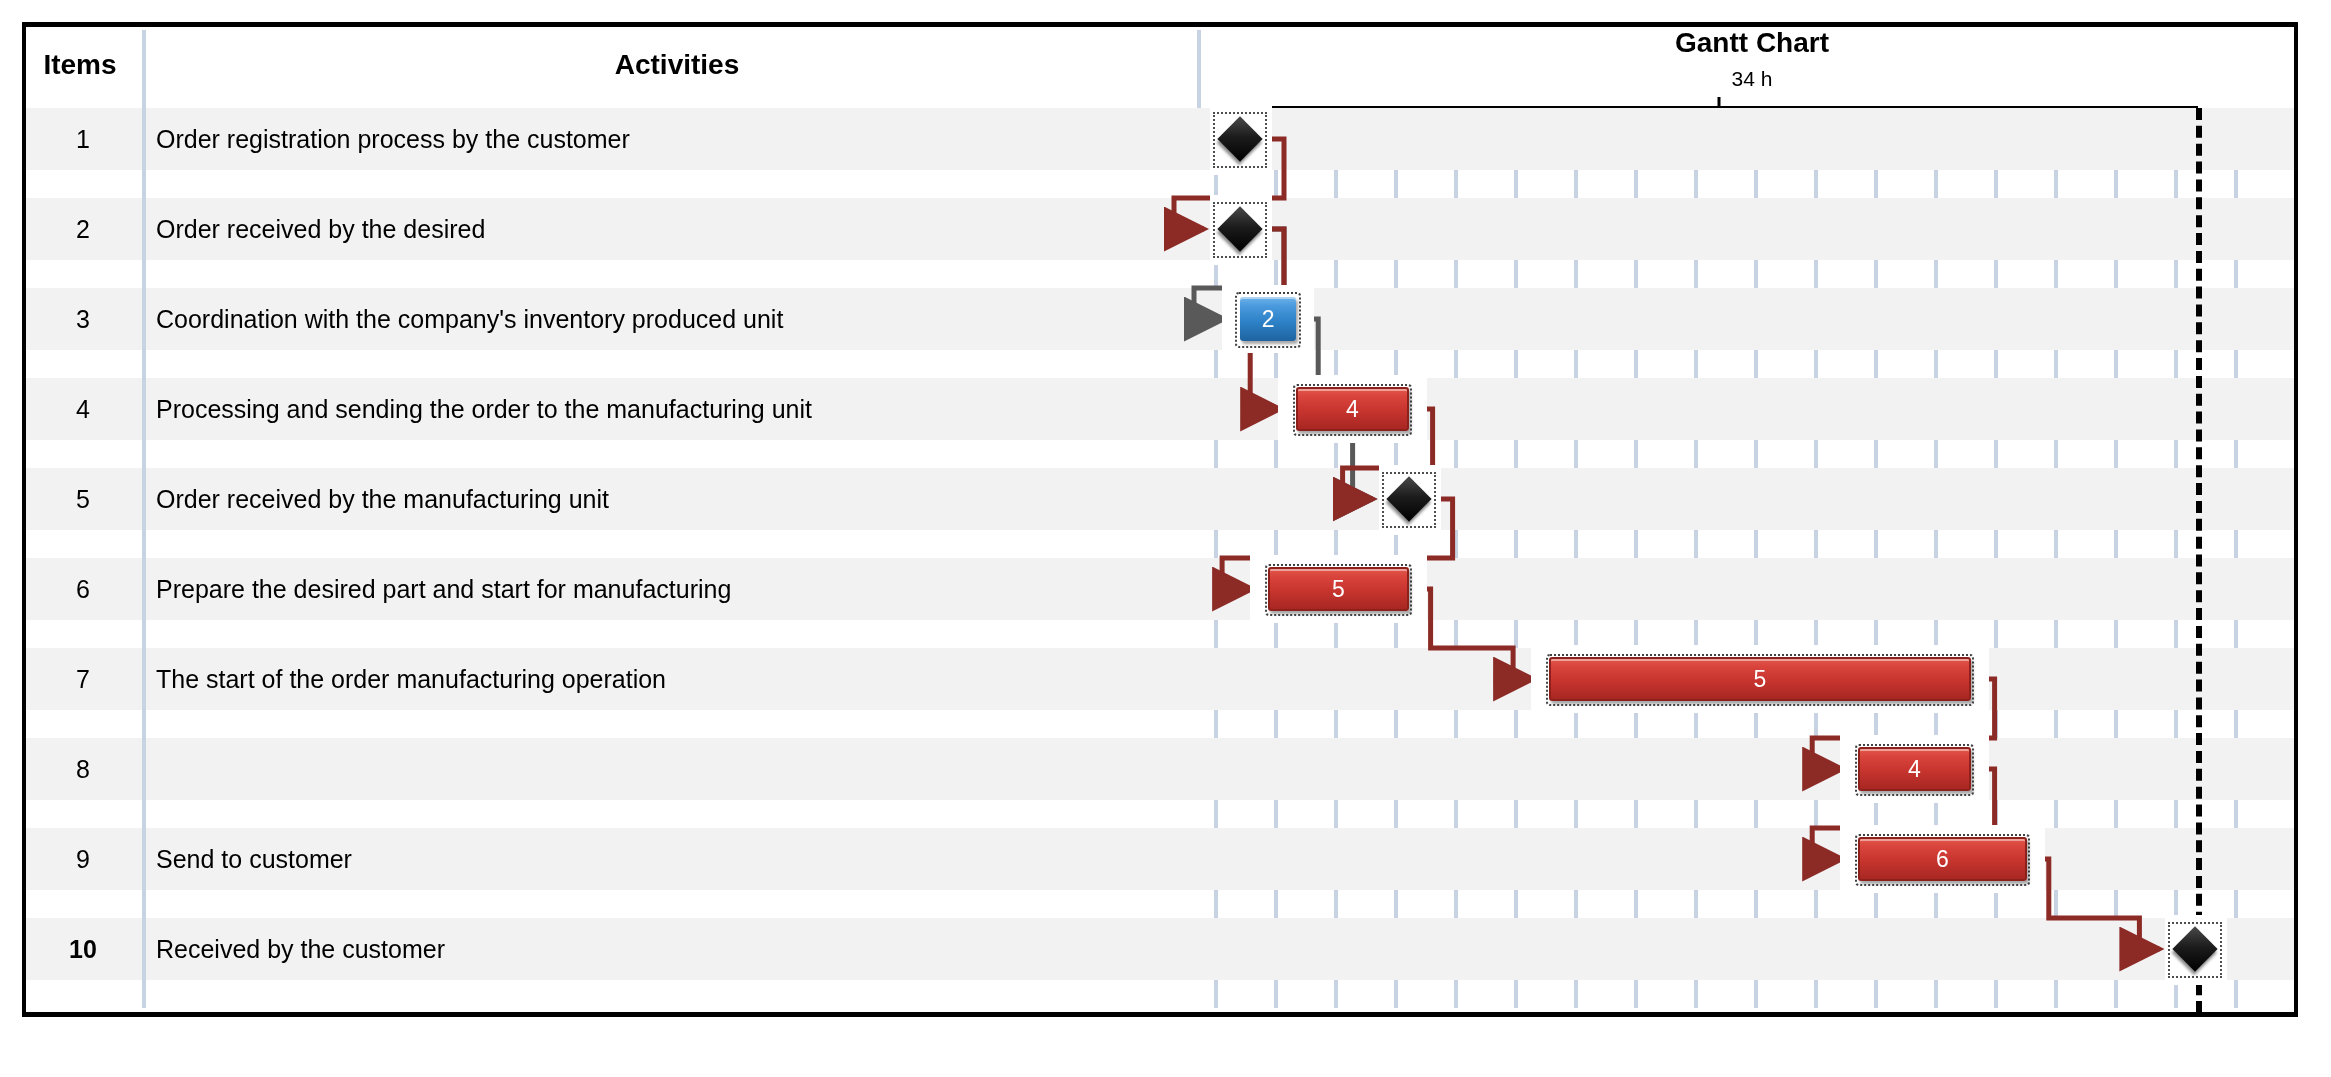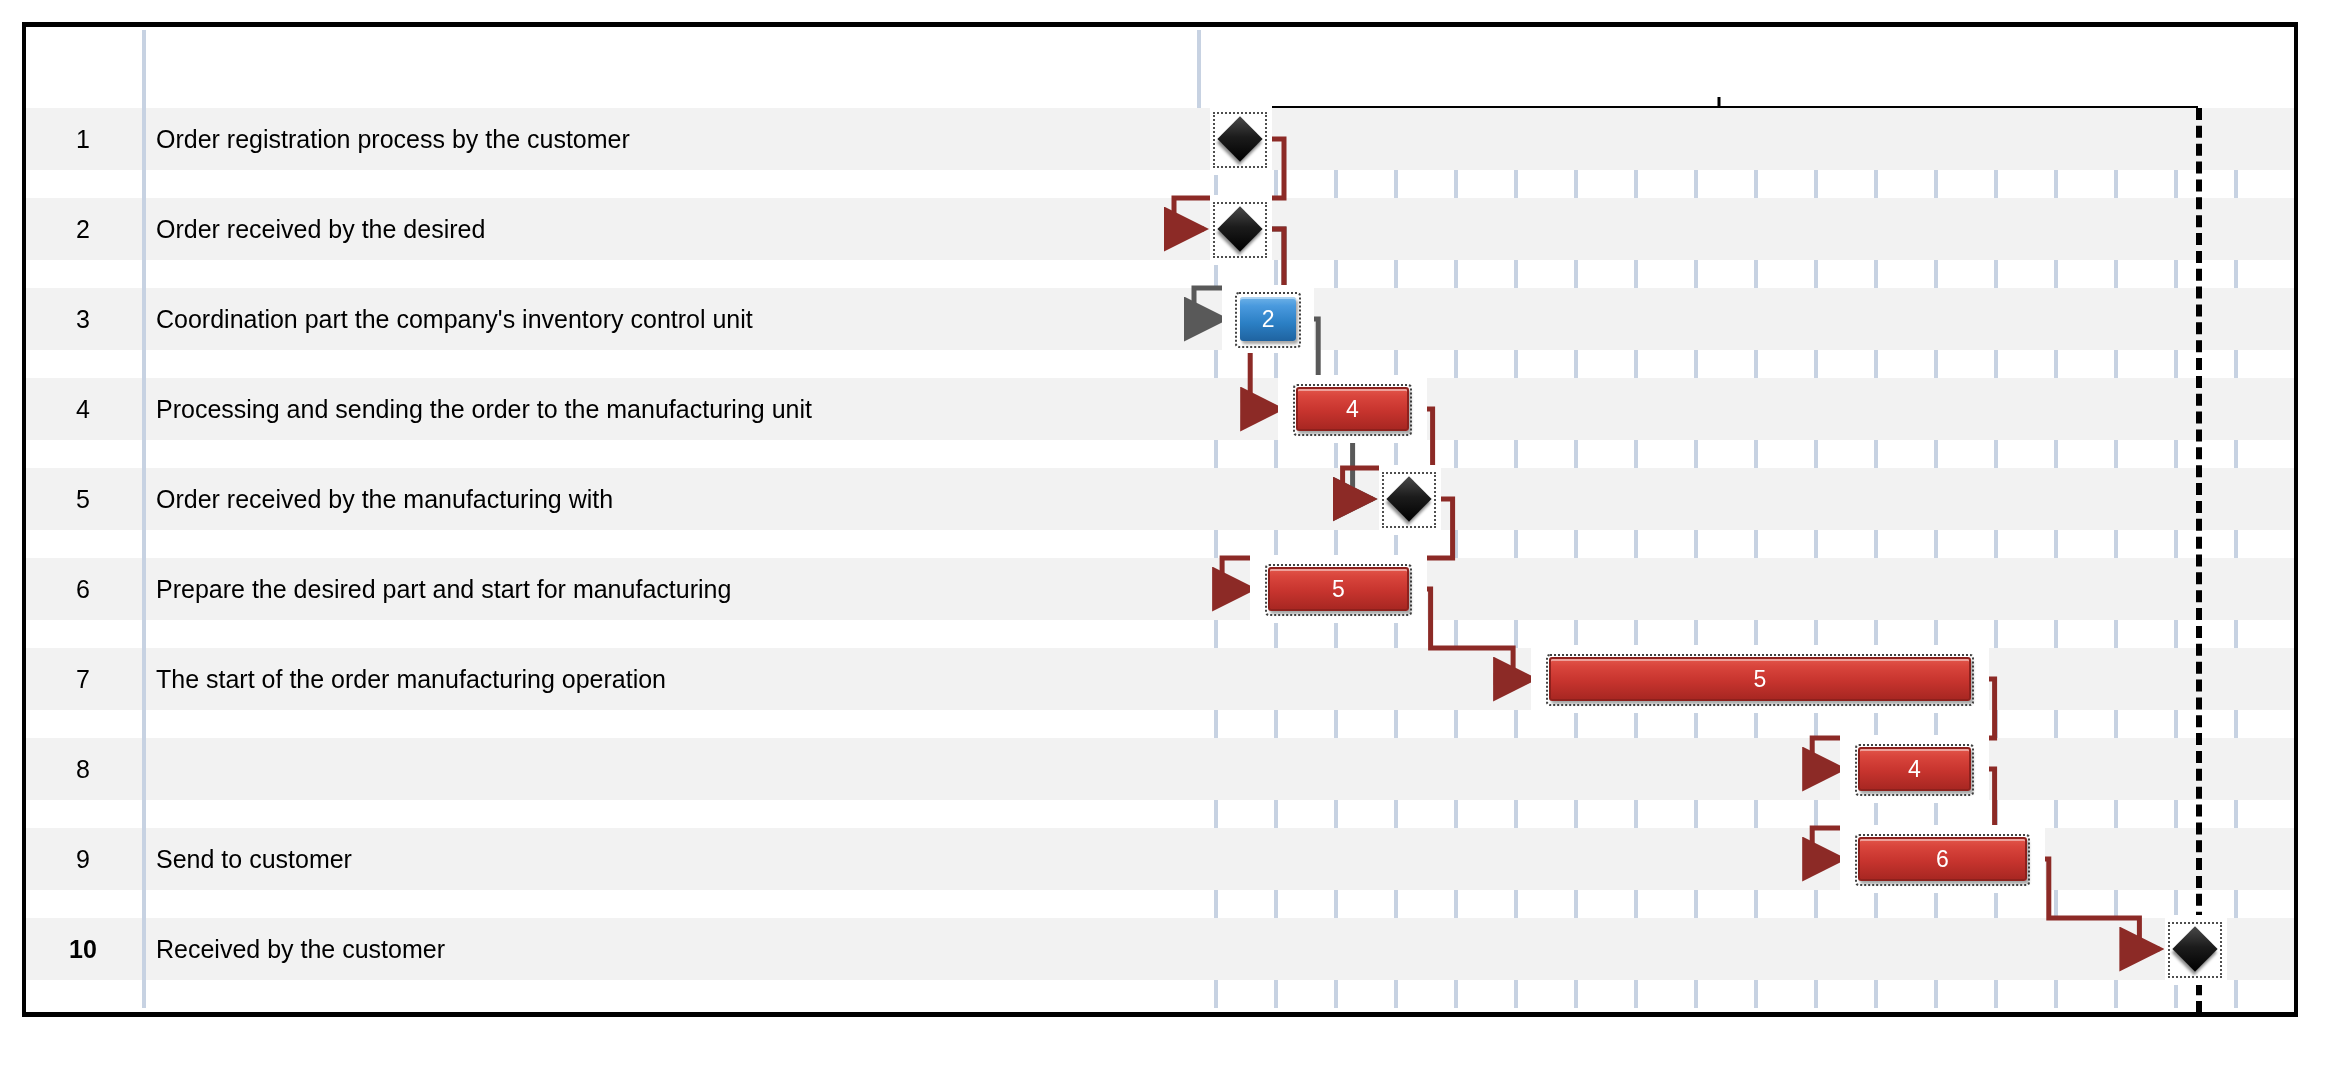--- a/index.html
+++ b/index.html
@@ -86,20 +86,26 @@
              border:2px dotted #222;pointer-events:none;opacity:.8;}
 
   
   .links{position:absolute;left:0;top:0;width:2331px;height:1077px;pointer-events:none;}
 </style>
 </head>
 <body>
 
 <div id="page">
 
+  <div class="hdr">
+    <div class="hdr-items">Items</div>
+    <div class="hdr-acts">Activities</div>
+    <div class="hdr-gantt">Gantt Chart</div>
+    <div class="hdr-hours">34 h</div>
+  </div>
   <div class="hdr-sep"></div>
   <div class="hdr-sep2"></div>
 
   <div class="span-wrap">
     <div class="span-tick"></div>
     <div class="span-top"></div>
     <div class="span-lcap"></div>
     <div class="span-rcap"></div>
   </div>
 
@@ -149,21 +155,21 @@
         <div class="gl" style="left: 1968px; top: 62px; height: 28px;"></div>
         <div class="gl" style="left: 2028px; top: 62px; height: 28px;"></div>
         <div class="gl" style="left: 2088px; top: 62px; height: 28px;"></div>
         <div class="gl" style="left: 2148px; top: 62px; height: 28px;"></div>
         <div class="gl" style="left: 2208px; top: 62px; height: 28px;"></div>
       </div>
       <div class="row" style="top: 180px;">
         <div class="band band-shade" style="height: 62px;"></div>
         <div class="row-sep"></div>
         <div class="cell-num" style="height: 62px;">3</div>
-        <div class="cell-act" style="height: 62px;">Coordination part the company's inventory control unit</div>
+        <div class="cell-act" style="height: 62px;">Coordination with the company's inventory produced unit</div>
         <div class="gl" style="left: 1188px; top: 62px; height: 28px;"></div>
         <div class="gl" style="left: 1248px; top: 62px; height: 28px;"></div>
         <div class="gl" style="left: 1308px; top: 62px; height: 28px;"></div>
         <div class="gl" style="left: 1368px; top: 62px; height: 28px;"></div>
         <div class="gl" style="left: 1428px; top: 62px; height: 28px;"></div>
         <div class="gl" style="left: 1488px; top: 62px; height: 28px;"></div>
         <div class="gl" style="left: 1548px; top: 62px; height: 28px;"></div>
         <div class="gl" style="left: 1608px; top: 62px; height: 28px;"></div>
         <div class="gl" style="left: 1668px; top: 62px; height: 28px;"></div>
         <div class="gl" style="left: 1728px; top: 62px; height: 28px;"></div>
@@ -197,21 +203,21 @@
         <div class="gl" style="left: 1968px; top: 62px; height: 28px;"></div>
         <div class="gl" style="left: 2028px; top: 62px; height: 28px;"></div>
         <div class="gl" style="left: 2088px; top: 62px; height: 28px;"></div>
         <div class="gl" style="left: 2148px; top: 62px; height: 28px;"></div>
         <div class="gl" style="left: 2208px; top: 62px; height: 28px;"></div>
       </div>
       <div class="row" style="top: 360px;">
         <div class="band band-shade" style="height: 62px;"></div>
         <div class="row-sep"></div>
         <div class="cell-num" style="height: 62px;">5</div>
-        <div class="cell-act" style="height: 62px;">Order received by the manufacturing with</div>
+        <div class="cell-act" style="height: 62px;">Order received by the manufacturing unit</div>
         <div class="gl" style="left: 1188px; top: 62px; height: 28px;"></div>
         <div class="gl" style="left: 1248px; top: 62px; height: 28px;"></div>
         <div class="gl" style="left: 1308px; top: 62px; height: 28px;"></div>
         <div class="gl" style="left: 1368px; top: 62px; height: 28px;"></div>
         <div class="gl" style="left: 1428px; top: 62px; height: 28px;"></div>
         <div class="gl" style="left: 1488px; top: 62px; height: 28px;"></div>
         <div class="gl" style="left: 1548px; top: 62px; height: 28px;"></div>
         <div class="gl" style="left: 1608px; top: 62px; height: 28px;"></div>
         <div class="gl" style="left: 1668px; top: 62px; height: 28px;"></div>
         <div class="gl" style="left: 1728px; top: 62px; height: 28px;"></div>

